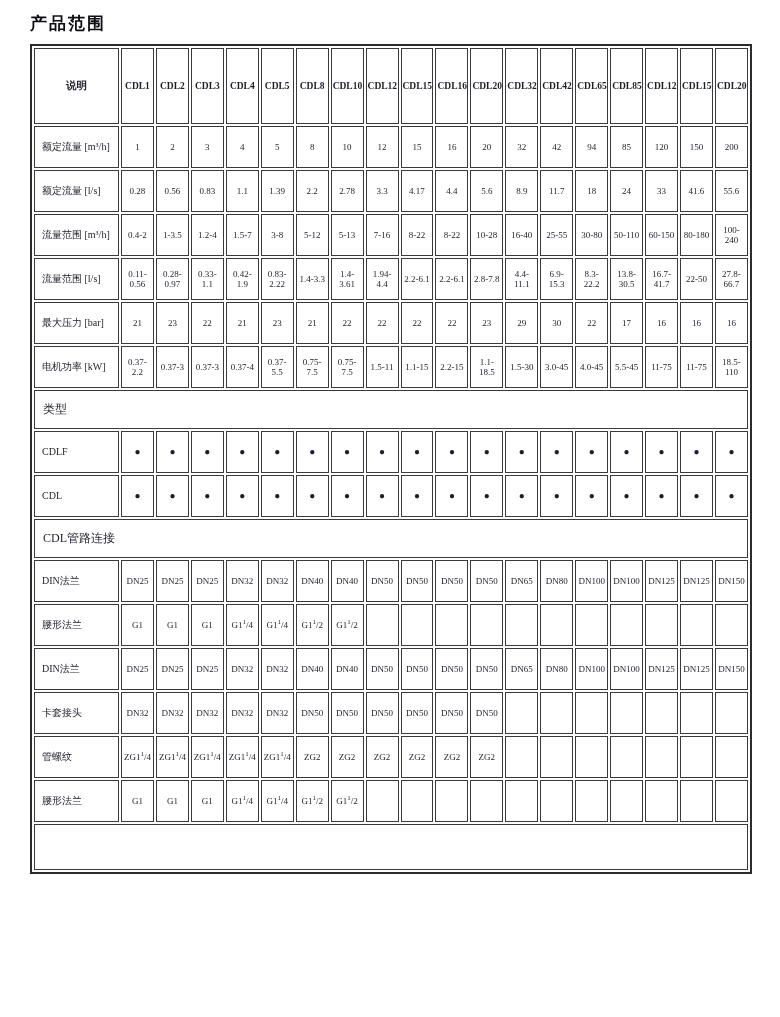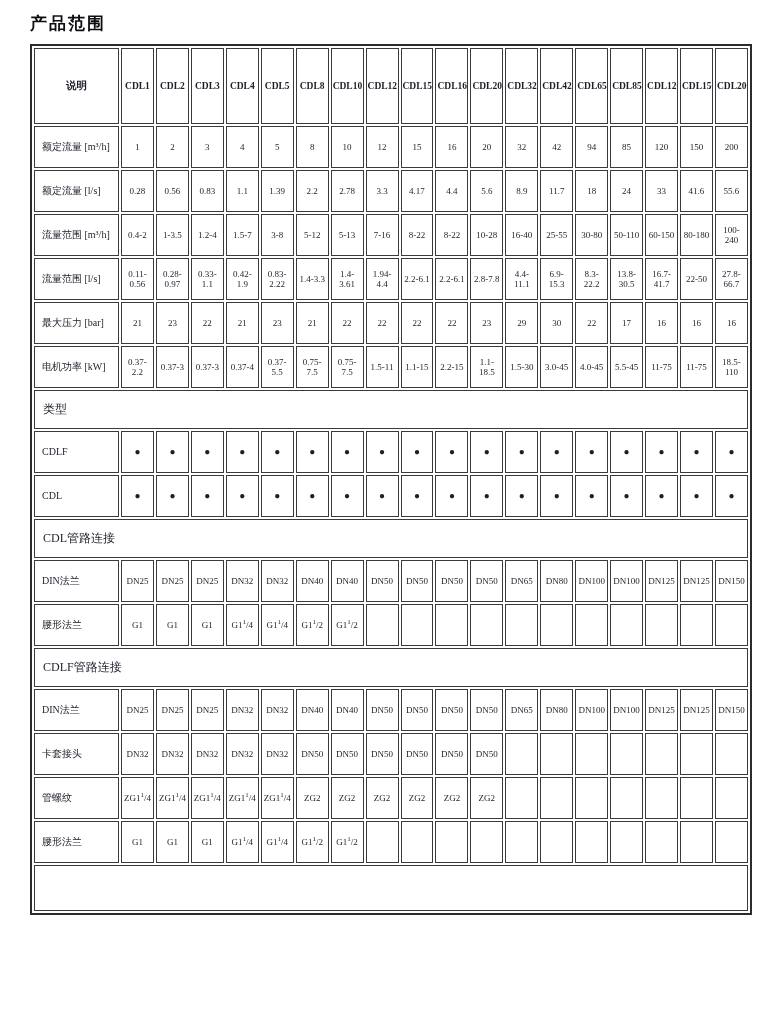--- a/index.html
+++ b/index.html
@@ -307,23 +307,20 @@
           <td></td>
           <td></td>
           <td></td>
           <td></td>
           <td></td>
           <td></td>
           <td></td>
           <td></td>
           <td></td>
         </tr>
-        <tr class="r-section">
-          <td colspan="19">CDLF管路连接</td>
-        </tr>
         <tr class="r-data">
           <td class="label">DIN法兰</td>
           <td>DN25</td>
           <td>DN25</td>
           <td>DN25</td>
           <td>DN32</td>
           <td>DN32</td>
           <td>DN40</td>
           <td>DN40</td>
           <td>DN50</td>

